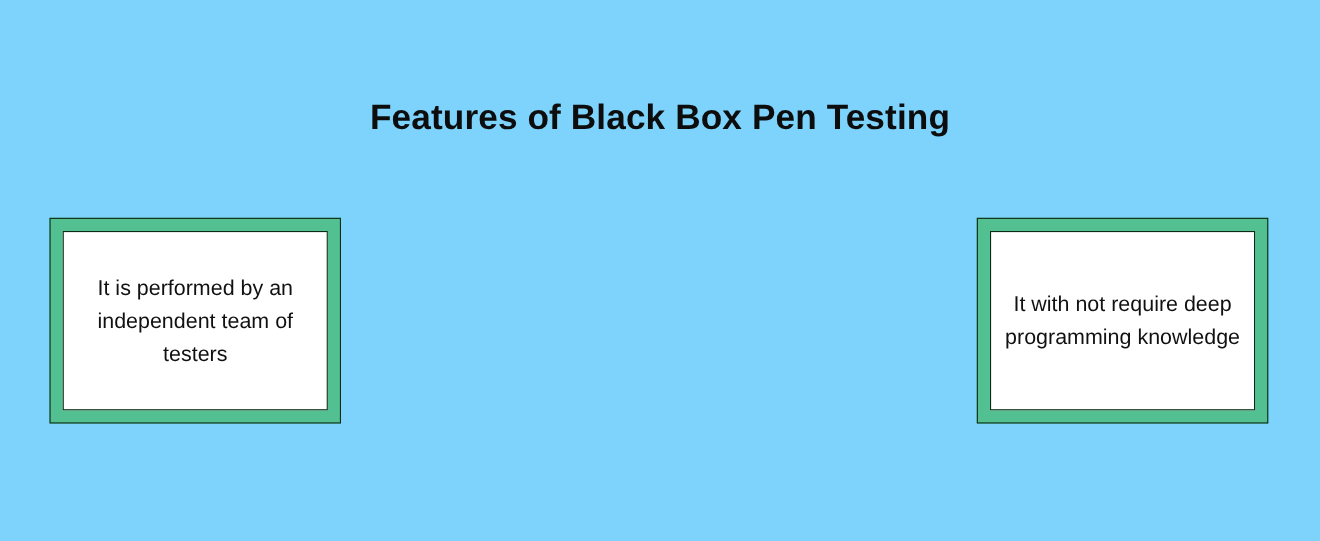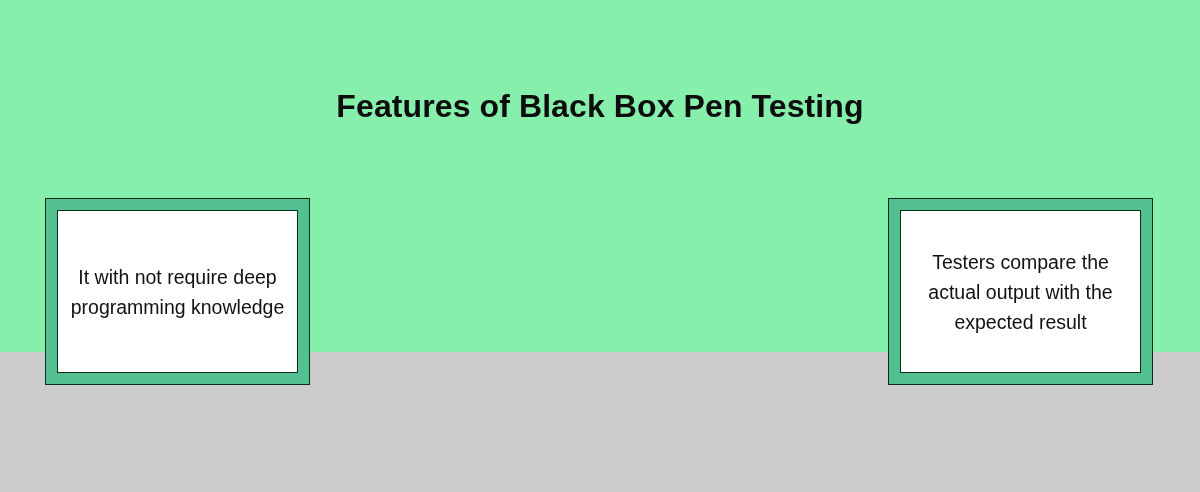--- a/index.html
+++ b/index.html
@@ -9,22 +9,22 @@
   body {
     width: 1200px;
     height: 492px;
     background: #cccccc;
     font-family: "Liberation Sans", sans-serif;
     overflow: hidden;
   }
   .slide {
     position: relative;
     width: 1200px;
-    height: 352px;
-    background: #86efac;
+    height: 492px;
+    background: #7dd3fc;
     box-sizing: border-box;
   }
   .slide-title {
     position: absolute;
     left: 0;
     top: 84px;
     width: 1200px;
     text-align: center;
     font-size: 32px;
     font-weight: bold;
@@ -74,28 +74,28 @@
 </style>
 </head>
 <body>
 
 <div class="slide">
 
   <div class="slide-title">Features of Black Box Pen Testing</div>
 
   <div class="cards-row">
 
+    <div class="card">
+      <div class="card-inner">
+        <div class="card-text">It is performed by an independent team of testers</div>
+      </div>
+    </div>
 
     <div class="card">
       <div class="card-inner">
         <div class="card-text">It with not require deep programming knowledge</div>
       </div>
     </div>
 
-    <div class="card">
-      <div class="card-inner">
-        <div class="card-text">Testers compare the actual output with the expected result</div>
-      </div>
-    </div>
 
 
   </div>
 </div>
 
 </body></html>

